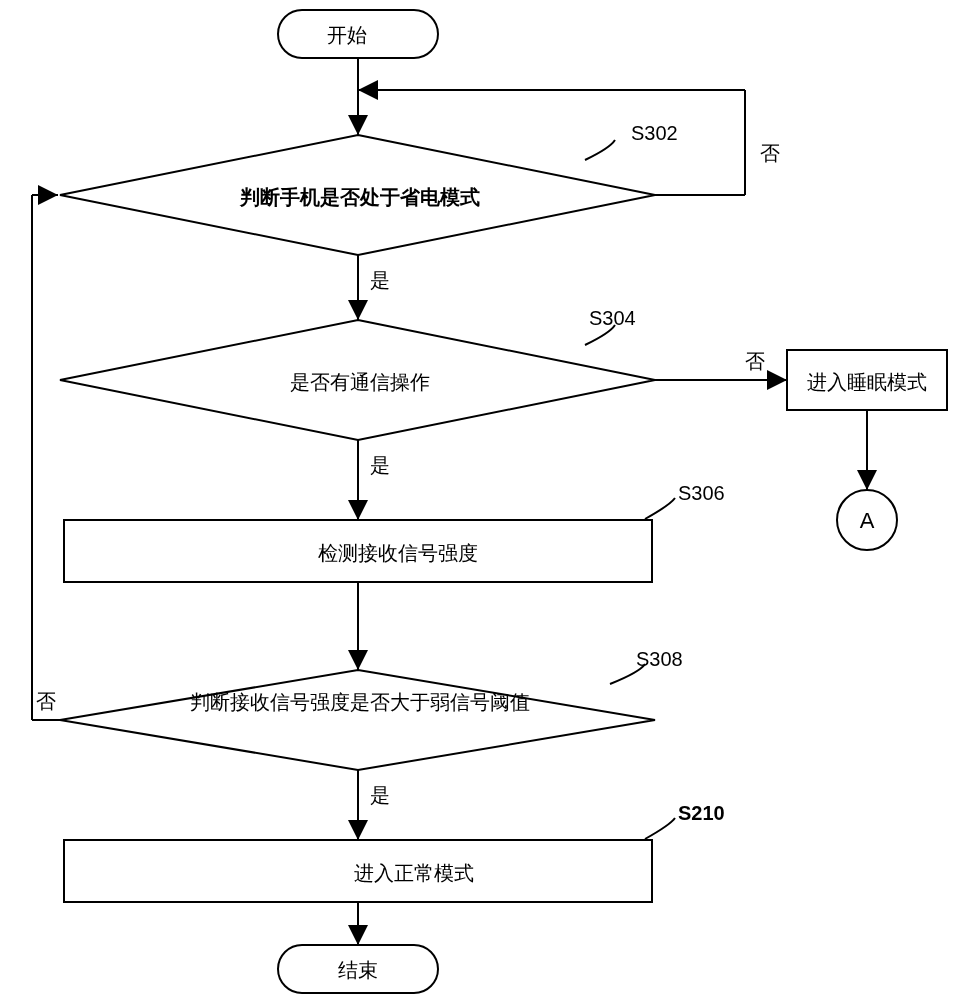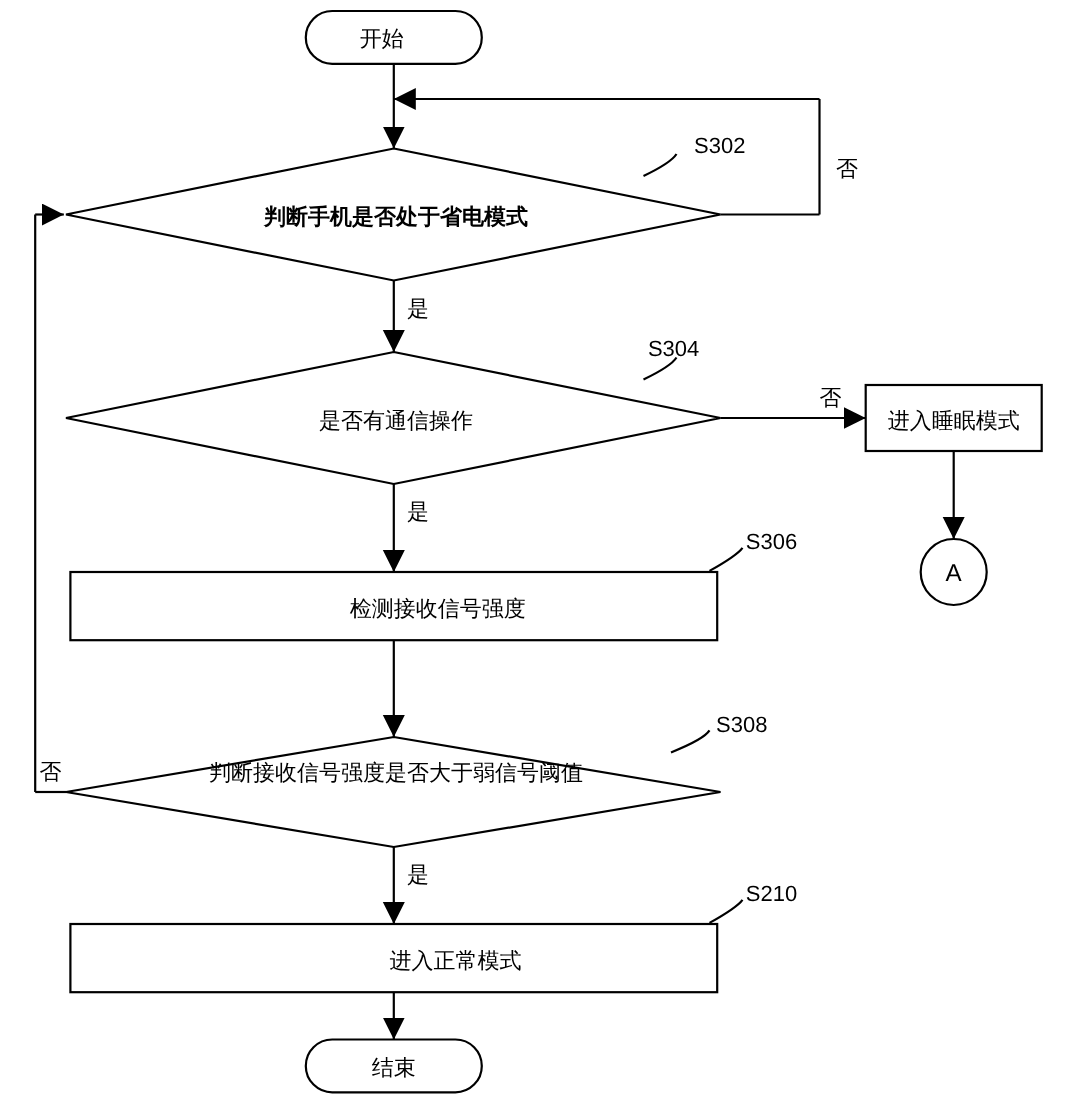--- a/index.html
+++ b/index.html
@@ -85,20 +85,20 @@
 <div class="label" style="left:370px; top:452px;">是</div>
 <div class="label" style="left:745px; top:348px;">否</div>
 
 <div class="label" style="left:792px; top:369px; width:150px;">进入睡眠模式</div>
 <div class="label" style="left:856px; top:508px; width:22px; font-size:22px;">A</div>
 
 <div class="label" style="left:64px; top:540px; width:588px;margin-left:40px;">检测接收信号强度</div>
 <div class="label" style="left:678px; top:482px;">S306</div>
 
 <div class="label" style="left:150px; top:689px; width:420px;">判断接收信号强度是否大于弱信号阈值</div>
-<div class="label" style="left:651px; top:648px;text-align:right;">S308</div>
+<div class="label" style="left:636px; top:648px;text-align:right;">S308</div>
 <div class="label" style="left:370px; top:782px;">是</div>
 <div class="label" style="left:36px; top:688px;">否</div>
 
 <div class="label" style="left:64px; top:860px; width:700px;">进入正常模式</div>
-<div class="label" style="left:678px; top:802px;">S210</div>
+<div class="label" style="left:678px; top:802px;font-weight:bold;">S210</div>
 
 <div class="label" style="left:278px; top:957px; width:160px;">结束</div>
 
 </body></html>

